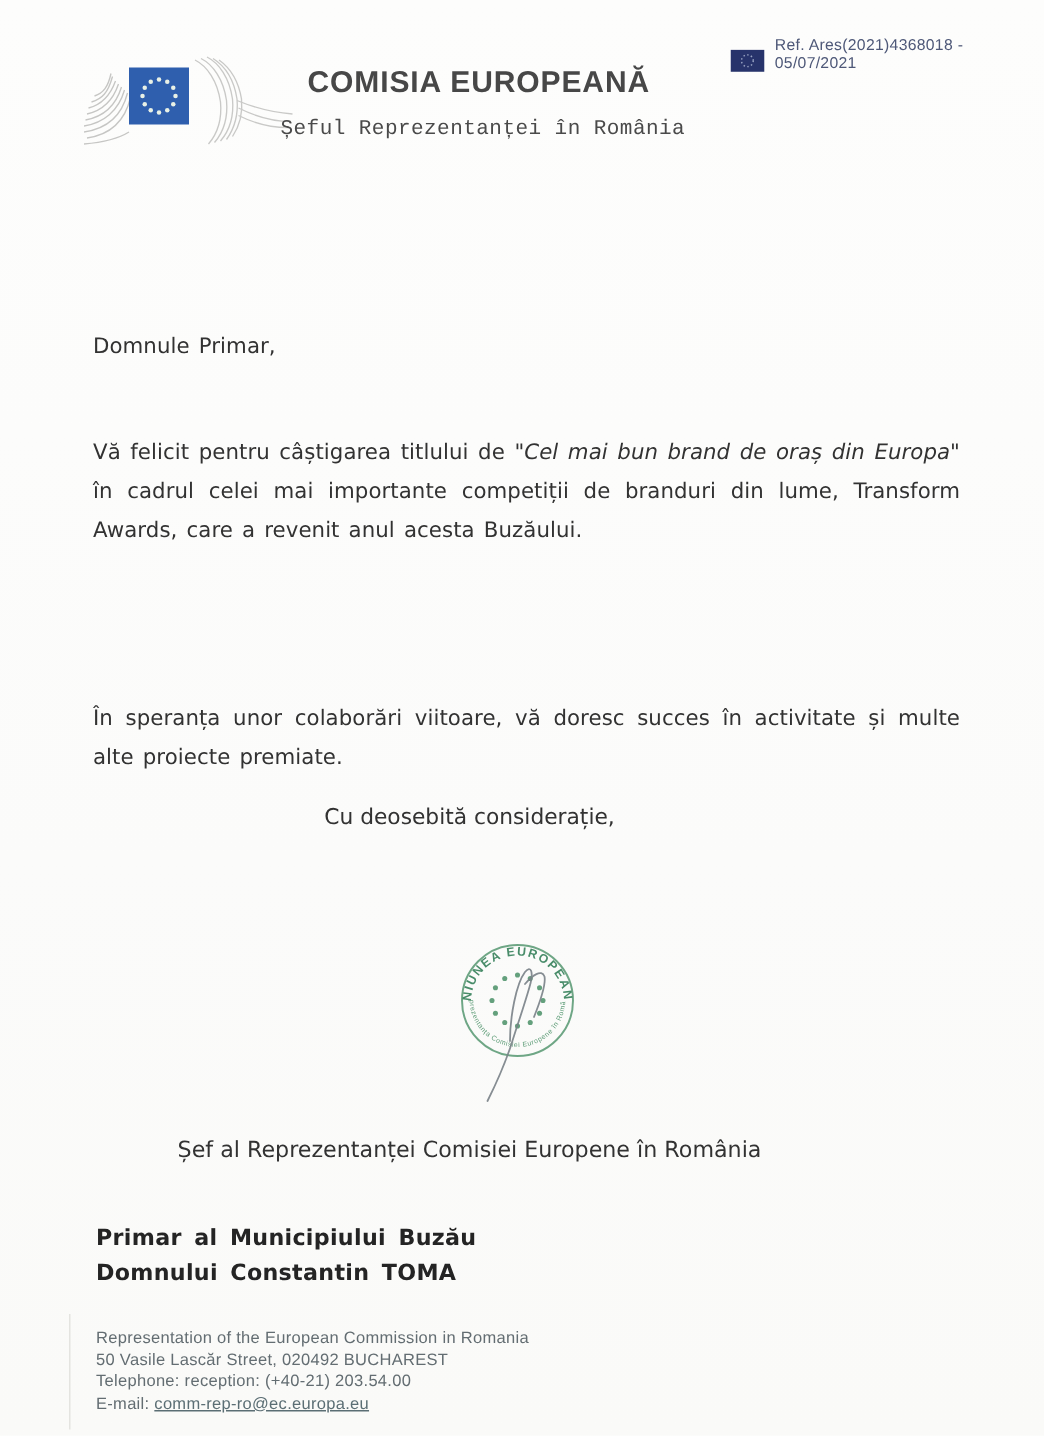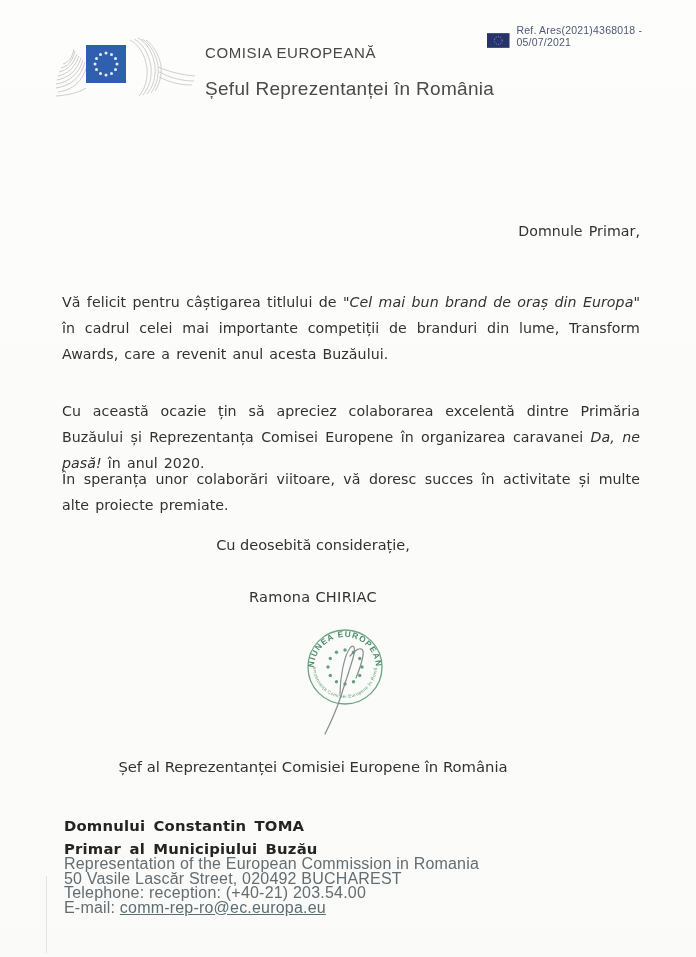--- a/index.html
+++ b/index.html
@@ -8,38 +8,38 @@
     background:#fcfcfb;
     font-family:"Liberation Sans", sans-serif;
     color:#2e2e2e;
   }
   .page{position:absolute;inset:0;background:linear-gradient(180deg,#fdfdfc 0%,#fbfbfa 60%,#fafaf8 100%);}
 
   
   .logo{position:absolute;left:56px;top:34px;width:142px;height:68px;}
   .org-title{
     position:absolute;left:205px;top:44px;
-    font-size:15px;letter-spacing:.6px;color:#474747;font-weight:400;
+    font-size:20px;letter-spacing:.6px;color:#474747;font-weight:700;
   }
   .dept-title{
-    position:absolute;left:205px;top:78px;
-    font-size:19px;letter-spacing:.3px;color:#4a4a4a;
+    position:absolute;left:187px;top:78px;
+    font-size:14px;letter-spacing:.3px;color:#4a4a4a;font-family:Liberation Mono, monospace;
   }
   .ref-badge{position:absolute;left:487px;top:24px;display:flex;align-items:flex-end;gap:7px;}
   .ref-flag{width:23px;height:15px;display:block;}
   .ref-text{font-size:10.5px;color:#4e5878;letter-spacing:.2px;}
 
   
   .letter-body{
     position:absolute;left:62px;width:578px;
     font-family:"DejaVu Sans","Liberation Sans",sans-serif;
     font-size:14.2px;line-height:26px;color:#323232;
     text-align:justify;letter-spacing:.05px;word-spacing:1.5px;
   }
-  .salutation{top:218px;text-align:right;}
+  .salutation{top:218px;text-align:left;}
   .para1{top:272px;margin-top:17px;}
   .para2{top:344px;}
   .para3{top:398px;}
   .para4{top:466px;}
   .centered{
     position:absolute;left:0;width:626px;text-align:center;
     font-family:"DejaVu Sans","Liberation Sans",sans-serif;
     font-size:14.5px;color:#323232;
   }
   .closing{top:537px;}
@@ -54,22 +54,22 @@
   
   .recipient{
     position:absolute;left:64px;top:814px;
     font-family:"DejaVu Sans","Liberation Sans",sans-serif;
     font-size:14.8px;font-weight:bold;color:#242424;
     line-height:23px;word-spacing:3px;letter-spacing:.2px;
   }
 
   
   .footer{
-    position:absolute;left:64px;top:857px;
-    font-size:16px;line-height:14.5px;color:#636d72;letter-spacing:.2px;
+    position:absolute;left:64px;top:885px;
+    font-size:11px;line-height:14.5px;color:#636d72;letter-spacing:.2px;
   }
   .footer a{color:#5b6e74;text-decoration:underline;}
   .footer-rule{position:absolute;left:46px;top:876px;width:1px;height:77px;background:#e4e4e0;}
 </style>
 </head>
 <body>
 
 <div class="page">
 
   <svg class="logo" viewBox="0 0 142 68">
@@ -122,26 +122,24 @@
       <circle cx="11.5" cy="7.5" r="4" fill="none" stroke="#98a2c2" stroke-width="1" stroke-dasharray="1,1.6"></circle>
     </svg>
     <span class="ref-text">Ref. Ares(2021)4368018 - 05/07/2021</span>
   </div>
 
   <div class="letter-body salutation">Domnule Primar,</div>
 
   <div class="letter-body para1"><span>Vă felicit pentru câștigarea titlului de "</span><span class="italic">Cel mai bun brand de oraș din Europa</span><span>" în cadrul celei mai importante competiții de branduri din lume, Transform Awards, care a revenit anul acesta Buzăului.</span></div>
 
 
-  <div class="letter-body para3"><span>Cu această ocazie țin să apreciez colaborarea excelentă dintre Primăria Buzăului și Reprezentanța Comisei Europene în organizarea caravanei </span><span class="italic">Da, ne pasă!</span><span> în anul 2020.</span></div>
 
   <div class="letter-body para4">În speranța unor colaborări viitoare, vă doresc succes în activitate și multe alte proiecte premiate.</div>
 
   <div class="centered closing">Cu deosebită considerație,</div>
-  <div class="centered signer-name">Ramona CHIRIAC</div>
 
   <svg class="stamp" viewBox="0 0 94 118">
     <defs>
       <path id="stampTop" d="M 16,44 A 30,30 0 0 1 78,44"></path>
       <path id="stampBottom" d="M 15,42 A 31,31 0 0 0 79,42"></path>
     </defs>
     <circle cx="47" cy="43" r="37" fill="none" stroke="#3f8a5e" stroke-width="1.3" opacity="0.75"></circle>
     <text font-size="8.2" font-weight="bold" fill="#35805a" opacity="0.9" letter-spacing="1.1" font-family="Liberation Sans, sans-serif">
       <textPath href="#stampTop" startOffset="50%" text-anchor="middle">UNIUNEA EUROPEANĂ</textPath>
     </text>
@@ -165,22 +163,22 @@
     <g stroke="#7a8288" stroke-width="1.2" fill="none" opacity="0.9" stroke-linecap="round">
       <path d="M 42,70 C 42,54 46,32 52,24 C 56,19 58,24 55,34 C 51,48 46,62 43,72"></path>
       <path d="M 52,32 C 57,26 63,22 65,27 C 66,32 62,44 58,54"></path>
       <path d="M 43,72 C 39,84 34,96 27,110"></path>
     </g>
   </svg>
 
   <div class="centered signer-title">Șef al Reprezentanței Comisiei Europene în România</div>
 
   <div class="recipient">
+    <div>Primar al Municipiului Buzău</div>
     <div>Domnului Constantin TOMA</div>
-    <div>Primar al Municipiului Buzău</div>
   </div>
 
   <div class="footer-rule"></div>
   <div class="footer">
     <div>Representation of the European Commission in Romania</div>
     <div>50 Vasile Lascăr Street, 020492 BUCHAREST</div>
     <div>Telephone: reception: (+40-21) 203.54.00</div>
     <div><span>E-mail: </span><a href="#">comm-rep-ro@ec.europa.eu</a></div>
   </div>
 

